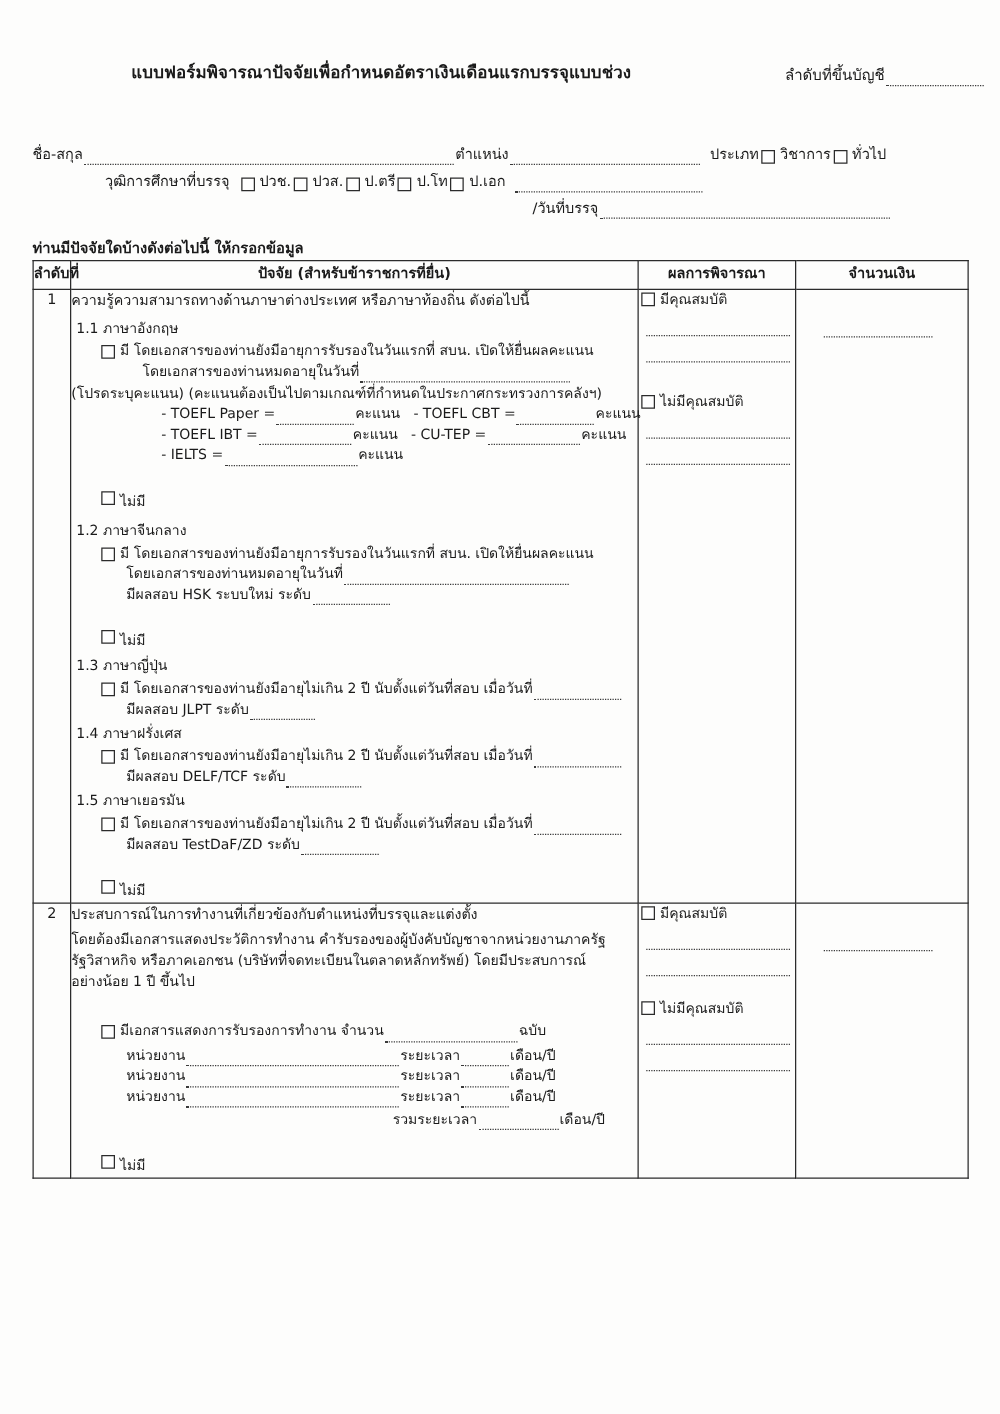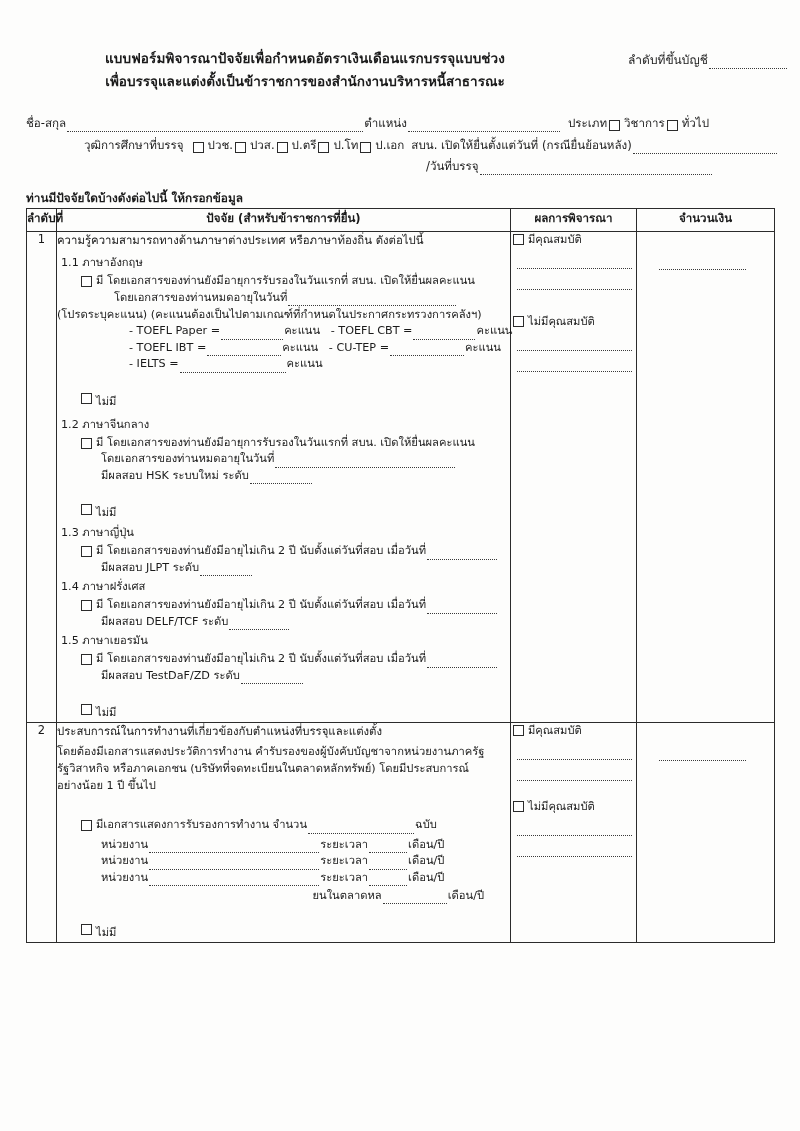--- a/index.html
+++ b/index.html
@@ -258,21 +258,20 @@
 </style>
 </head>
 <body>
 
 <div id="page">
 
   <div class="header-block">
     <div class="title-row">
       <div class="title-main">
         <div class="title-line">แบบฟอร์มพิจารณาปัจจัยเพื่อกำหนดอัตราเงินเดือนแรกบรรจุแบบช่วง</div>
-        <div class="title-line-2">เพื่อบรรจุและแต่งตั้งเป็นข้าราชการของสำนักงานบริหารหนี้สาธารณะ</div>
       </div>
     </div>
     <div class="acct-no">
       <span>ลำดับที่ขึ้นบัญชี</span><span class="dots" style="width:78px"></span>
     </div>
   </div>
 
   <div class="id-block">
 
     <div class="id-line">
@@ -295,21 +294,20 @@
       <span class="lbl">ปวช.</span>
       <span class="cbx"></span>
       <span class="lbl">ปวส.</span>
       <span class="cbx"></span>
       <span class="lbl">ป.ตรี</span>
       <span class="cbx"></span>
       <span class="lbl">ป.โท</span>
       <span class="cbx"></span>
       <span class="lbl">ป.เอก</span>
       <span class="gap"></span>
-      <span class="lbl">สบน. เปิดให้ยื่นตั้งแต่วันที่ (กรณียื่นย้อนหลัง)</span>
       <span class="dots" style="width:150px"></span>
     </div>
 
     <div class="id-line-3">
       <span class="lbl">/วันที่บรรจุ</span>
       <span class="dots" style="width:232px"></span>
     </div>
   </div>
 
   <div class="instruction">ท่านมีปัจจัยใดบ้างดังต่อไปนี้ ให้กรอกข้อมูล</div>
@@ -452,21 +450,21 @@
               <span>หน่วยงาน</span><span class="dots" style="width:170px"></span><span>ระยะเวลา</span><span class="dots" style="width:38px"></span><span>เดือน/ปี</span>
             </div>
             <div class="opt-sub-b">
               <span>หน่วยงาน</span><span class="dots" style="width:170px"></span><span>ระยะเวลา</span><span class="dots" style="width:38px"></span><span>เดือน/ปี</span>
             </div>
             <div class="opt-sub-b">
               <span>หน่วยงาน</span><span class="dots" style="width:170px"></span><span>ระยะเวลา</span><span class="dots" style="width:38px"></span><span>เดือน/ปี</span>
             </div>
 
             <div class="total-line">
-              <span>ยนในตลาดหล</span><span class="dots" style="width:64px"></span><span>เดือน/ปี</span>
+              <span>รวมระยะเวลา</span><span class="dots" style="width:64px"></span><span>เดือน/ปี</span>
             </div>
 
             <div class="opt-plain">
               <span class="cbx"></span>
               <span>ไม่มี</span>
             </div>
           </td>
 
           <td class="cell-res">
             <div class="res-opt">

